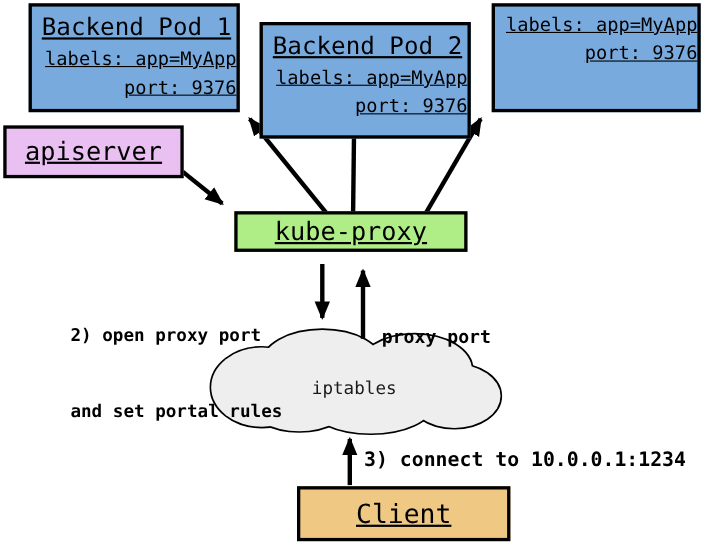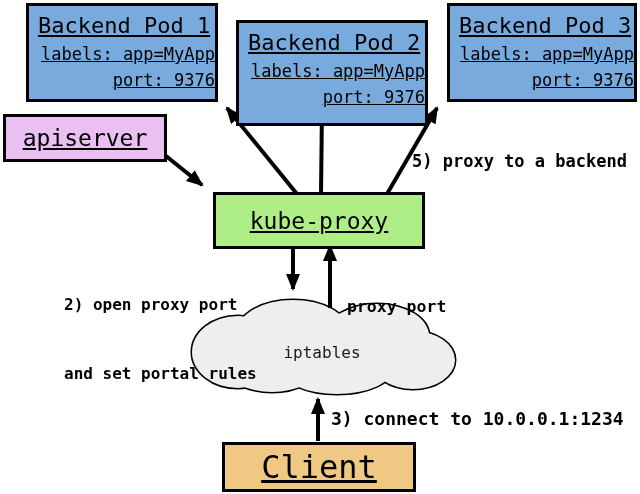--- a/index.html
+++ b/index.html
@@ -8,21 +8,21 @@
     font-family:"DejaVu Sans Mono","Liberation Mono",monospace;color:#000;
   }
   .overlay{position:absolute;left:0;top:0;}
   .box{position:absolute;border:3px solid #000;box-sizing:border-box;text-decoration:underline;}
   .pod{background:var(--pod-blue,#79aade);padding:4px 0 0 5px;}
   .pod-title{font-size:22px;line-height:31px;margin-left:4px;white-space:pre;}
   .pod-line{font-size:17px;line-height:26px;white-space:pre;text-align:right;}
   .label-box{display:flex;align-items:center;justify-content:center;white-space:pre;}
   .apiserver{background:var(--apiserver-pink,#e9c0f1);font-size:23px;}
   .kubeproxy{background:var(--kubeproxy-green,#afed86);font-size:23px;}
-  .client{background:var(--client-tan,#efc983);font-size:32px;}
+  .client{background:var(--client-tan,#efc983);font-size:24px;margin-left:48px;}
   .annotation{position:absolute;font-weight:bold;line-height:23px;white-space:pre;}
   .arrow{stroke:#000;stroke-width:4;fill:none;marker-end:url(#ah);}
   .cloud-stroke{fill:var(--cloud-gray,#eeeeee);stroke:#000;stroke-width:3;}
   .cloud-fill{fill:var(--cloud-gray,#eeeeee);stroke:none;}
   .iptables-label{font-family:"DejaVu Sans Mono","Liberation Mono",monospace;font-size:16px;fill:#1a1a1a;}
 </style>
 </head>
 <body>
 
 <div class="canvas">
@@ -69,44 +69,42 @@
     <div class="pod-line">port: 9376</div>
   </div>
 
   <div class="box pod" style="left:236px;top:20px;width:192px;height:106px">
     <div class="pod-title">Backend Pod 2</div>
     <div class="pod-line">labels: app=MyApp</div>
     <div class="pod-line">port: 9376</div>
   </div>
 
   <div class="box pod" style="left:447px;top:3px;width:190px;height:99px">
-    <div class="pod-title">Backend Pod 3</div>
     <div class="pod-line">labels: app=MyApp</div>
     <div class="pod-line">port: 9376</div>
   </div>
 
   <div class="box label-box apiserver" style="left:3px;top:114px;width:164px;height:48px">
     <span>apiserver</span>
   </div>
 
-  <div class="box label-box kubeproxy" style="left:213px;top:192px;width:212px;height:57px">
+  <div class="box label-box kubeproxy" style="left:213px;top:192px;width:212px;height:37px">
     <span>kube-proxy</span>
   </div>
 
   <div class="box label-box client" style="left:222px;top:442px;width:194px;height:50px">
     <span>Client</span>
   </div>
 
 
   <div class="annotation" style="left:64px;top:247px;font-size:16px">
     <div>2) open proxy port</div>
     <div>and set portal rules</div>
   </div>
 
   <div class="annotation" style="left:331px;top:407px;font-size:18px">3) connect to 10.0.0.1:1234</div>
 
   <div class="annotation" style="left:347px;top:249px;font-size:16.5px">
     <div>proxy port</div>
   </div>
 
-  <div class="annotation" style="left:412px;top:150px;font-size:17px">5) proxy to a backend</div>
 
 </div>
 
 </body></html>

